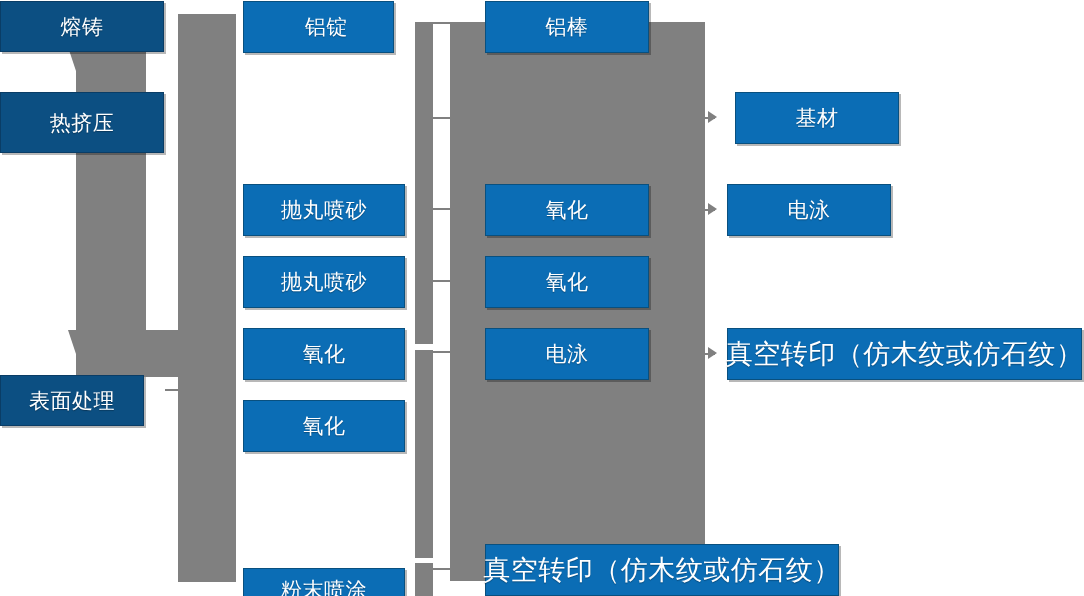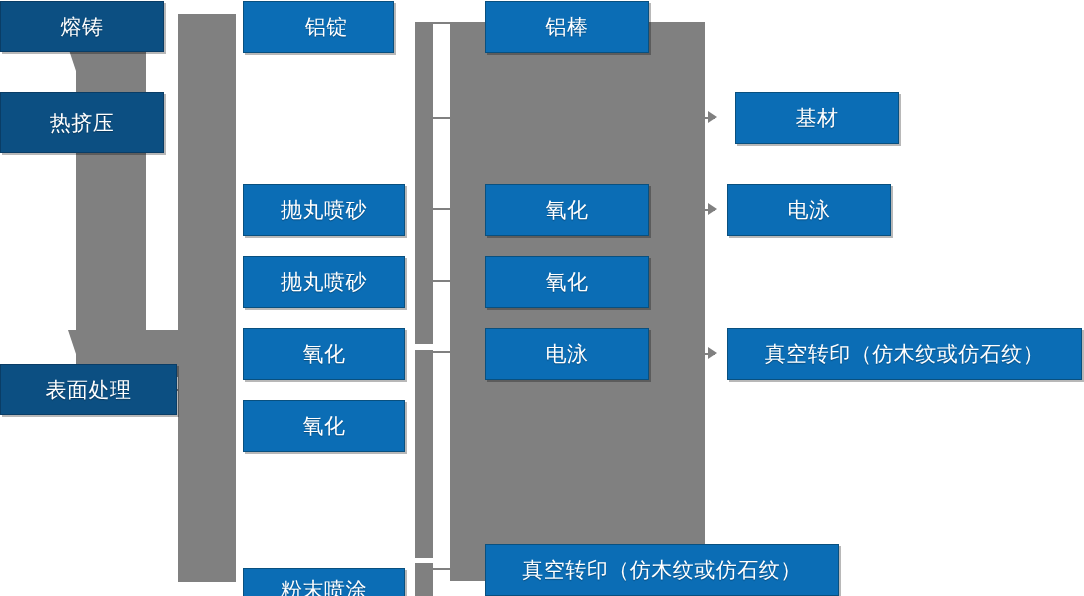--- a/index.html
+++ b/index.html
@@ -62,21 +62,21 @@
   }
   .box.dark{
     background:#0c4f82;
     border-color:#0a3d66;
   }
   .box.bright{
     background:#0c६fb5;
     background:#0b6db5;
     border-color:#09507f;
   }
-  .box.wide{ font-size:21px; }
+  .box.wide{ font-size:27px; }
 </style>
 </head>
 <body>
 
 <div id="canvas">
 
   <div class="gray" style="left:76px; top:47px; width:70px; height:330px;"></div>
 
   <div class="gray" style="left:76px; top:330px; width:160px; height:47px;"></div>
 
@@ -118,21 +118,21 @@
   <div class="small-arrow" style="left:708px; top:203px;"></div>
   <div class="small-stem" style="left:705px; top:353px; width:10px;"></div>
   <div class="small-arrow" style="left:708px; top:347px;"></div>
 
   <div class="box dark" style="left:0px; top:1px; width:164px; height:51px;text-align:center;">
     <span>熔铸</span>
   </div>
   <div class="box dark" style="left:0px; top:92px; width:164px; height:61px;">
     <span>热挤压</span>
   </div>
-  <div class="box dark" style="left:0px; top:364px; width:177px; height:51px;">
+  <div class="box dark" style="left:0px; top:375px; width:144px; height:51px;">
     <span>表面处理</span>
   </div>
 
   <div class="box bright" style="left:243px; top:1px; width:151px; height:52px;padding-left:16px;">
     <span>铝锭</span>
   </div>
   <div class="box bright" style="left:243px; top:184px; width:162px; height:52px;">
     <span>抛丸喷砂</span>
   </div>
   <div class="box bright" style="left:243px; top:256px; width:162px; height:52px;">

